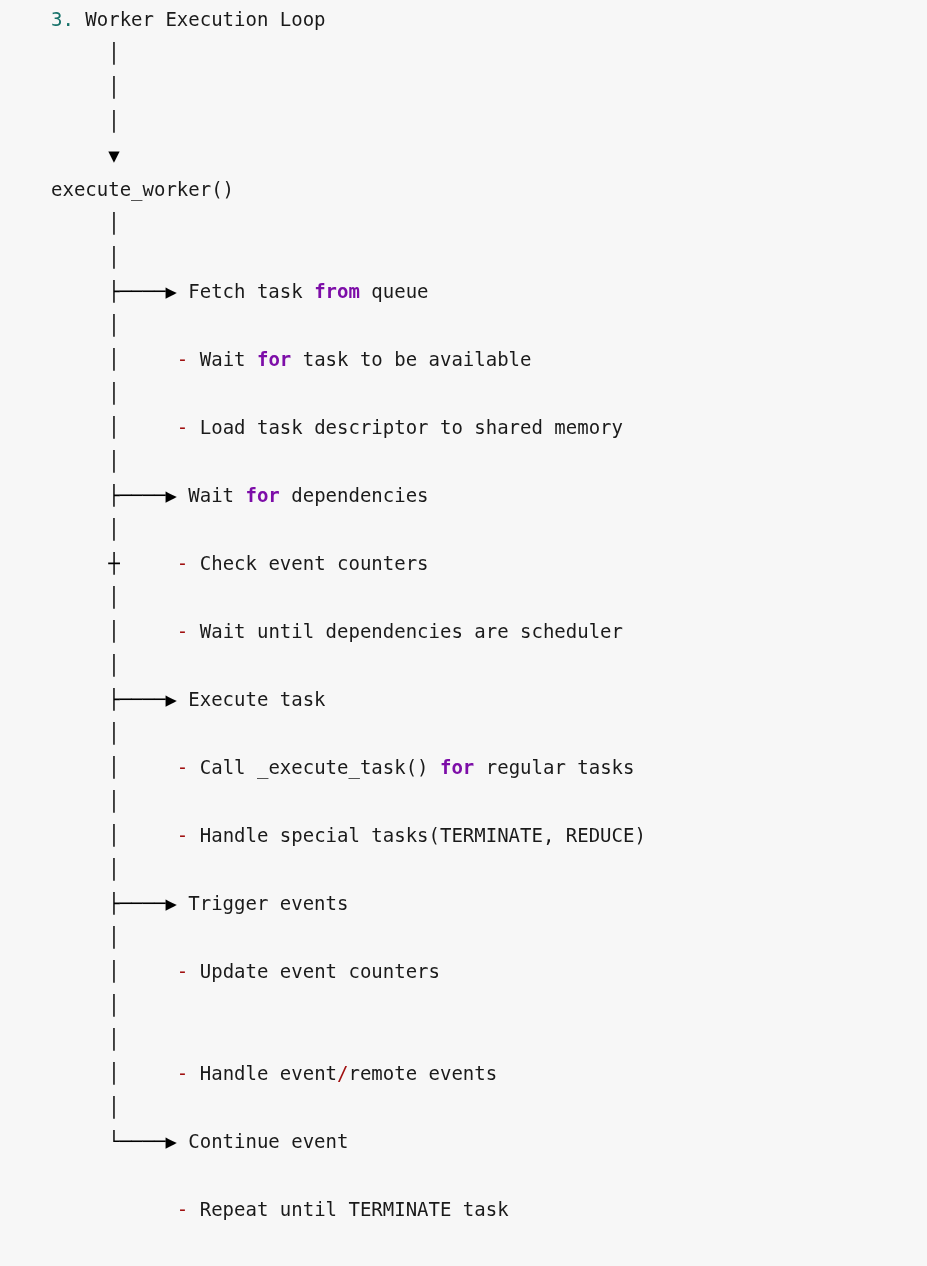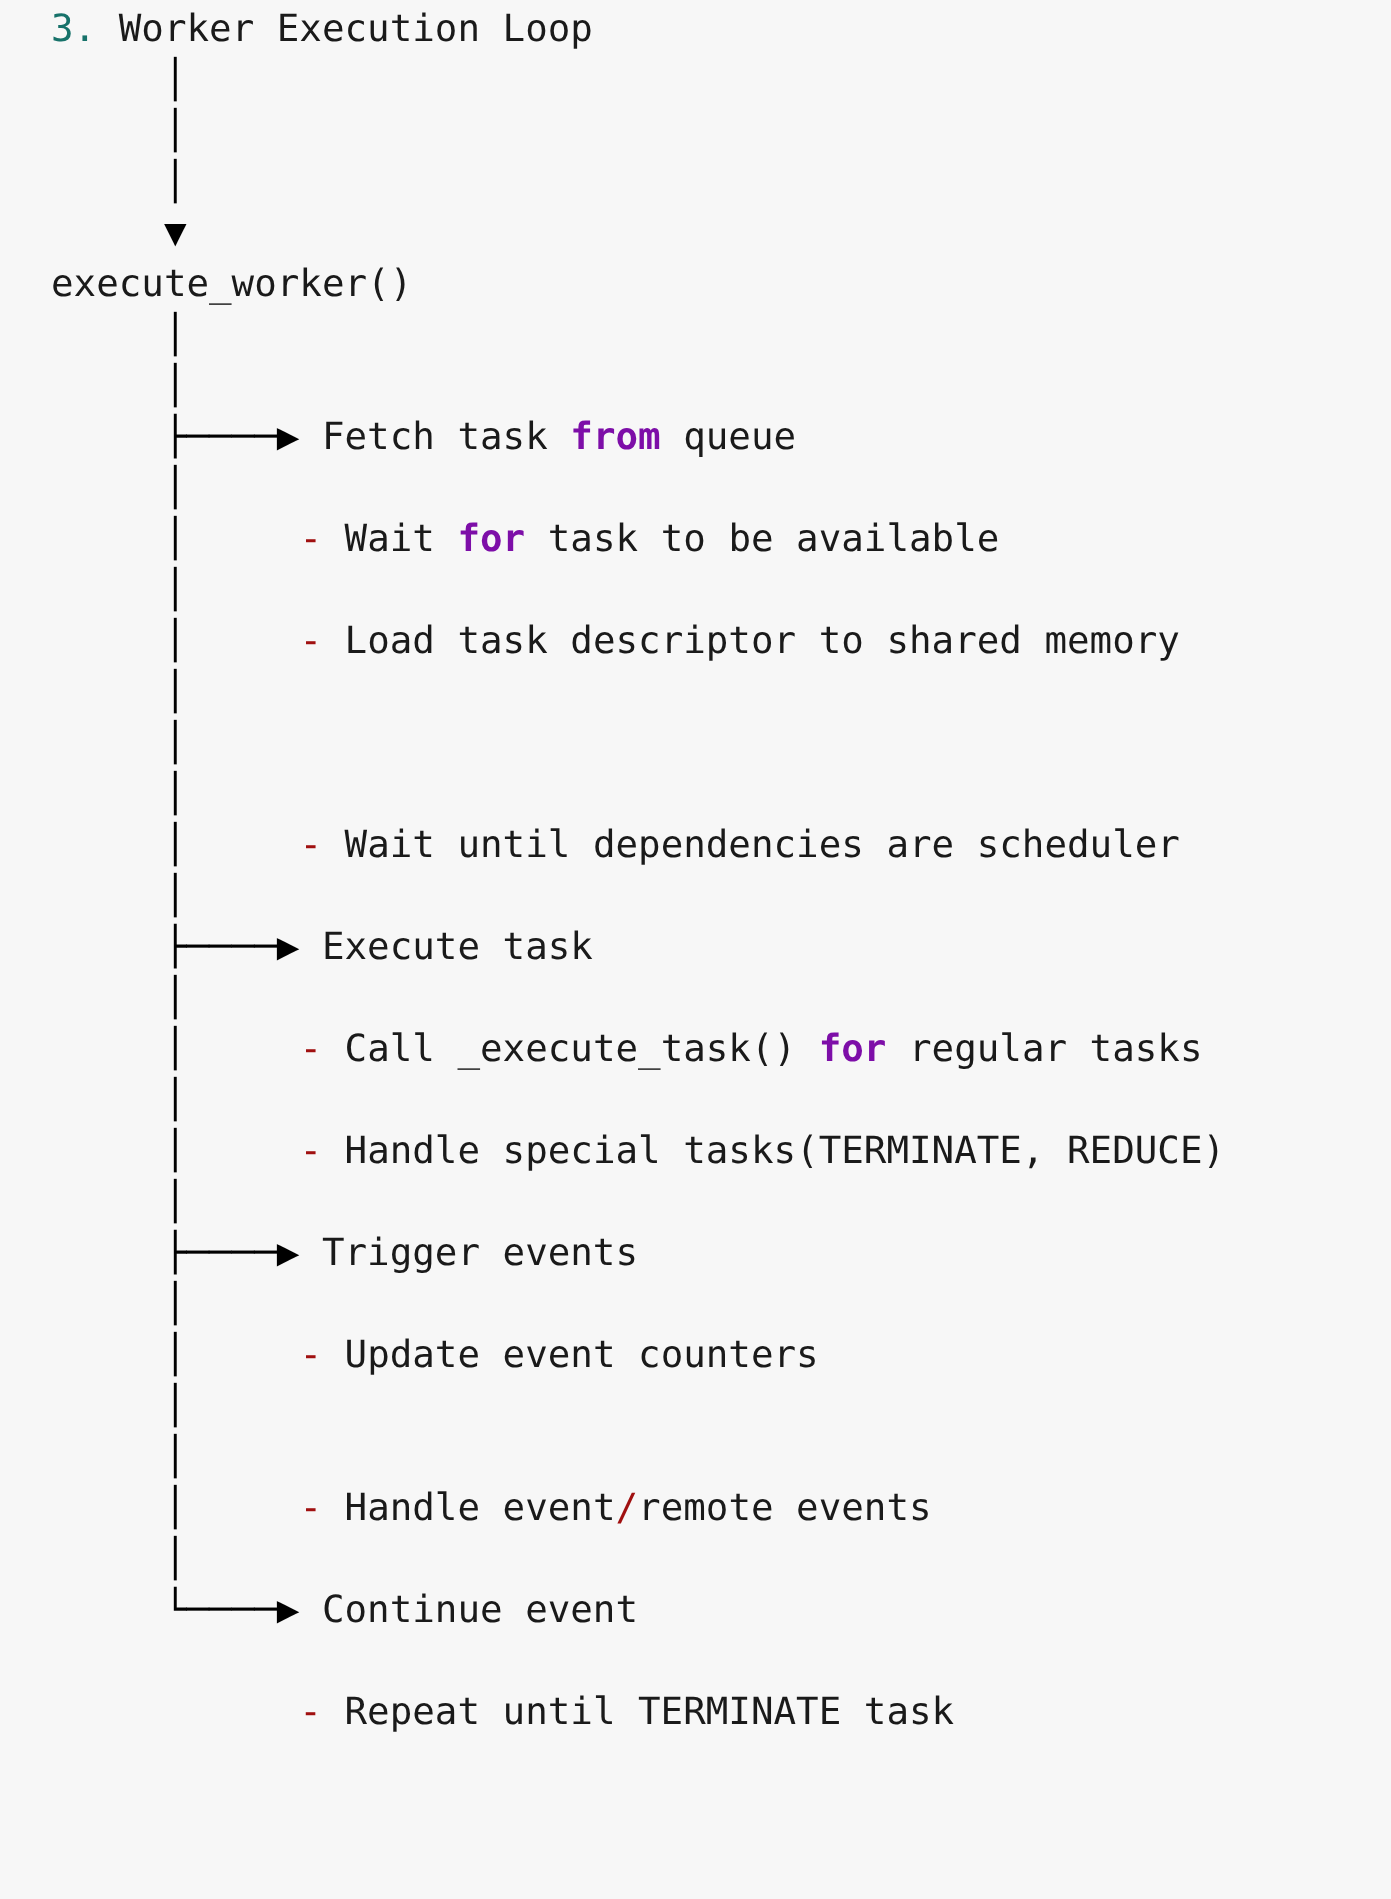--- a/index.html
+++ b/index.html
@@ -18,25 +18,25 @@
     position: relative;
     width: 927px;
     height: 1266px;
     background: #f7f7f7;
     padding: 0;
   }
   .code-line {
     position: relative;
     height: 34px;
     line-height: 34px;
-    font-size: 25px;
+    font-size: 19px;
     letter-spacing: 0px;
     white-space: pre;
     color: #1a1a1a;
-    padding-left: 34px;
+    padding-left: 51px;
     box-sizing: border-box;
   }
   .code-line:first-child { margin-top: 2px; }
   .tok { white-space: pre; }
   .tok-plain   { color: #1a1a1a; }
   .tok-number  { color: #17726a; }
   .tok-keyword { color: #7d0ea8; font-weight: bold; }
   .tok-op      { color: #a01010; }
   .tok-tree    { color: #000000; }
 </style>
@@ -51,21 +51,23 @@
     <div class="code-line"><span class="tok tok-plain">     </span><span class="tok tok-tree">▼</span></div>
     <div class="code-line"><span class="tok tok-plain">execute_worker()</span></div>
     <div class="code-line"><span class="tok tok-plain">     </span><span class="tok tok-tree">│</span></div>
     <div class="code-line"><span class="tok tok-plain">     </span><span class="tok tok-tree">│</span></div>
     <div class="code-line"><span class="tok tok-plain">     </span><span class="tok tok-tree">├────▶</span><span class="tok tok-plain"> Fetch task </span><span class="tok tok-keyword">from</span><span class="tok tok-plain"> queue</span></div>
     <div class="code-line"><span class="tok tok-plain">     </span><span class="tok tok-tree">│</span></div>
     <div class="code-line"><span class="tok tok-plain">     </span><span class="tok tok-tree">│</span><span class="tok tok-plain">     </span><span class="tok tok-op">-</span><span class="tok tok-plain"> Wait </span><span class="tok tok-keyword">for</span><span class="tok tok-plain"> task to be available</span></div>
     <div class="code-line"><span class="tok tok-plain">     </span><span class="tok tok-tree">│</span></div>
     <div class="code-line"><span class="tok tok-plain">     </span><span class="tok tok-tree">│</span><span class="tok tok-plain">     </span><span class="tok tok-op">-</span><span class="tok tok-plain"> Load task descriptor to shared memory</span></div>
     <div class="code-line"><span class="tok tok-plain">     </span><span class="tok tok-tree">│</span></div>
+    <div class="code-line"><span class="tok tok-plain">     </span><span class="tok tok-tree">├────▶</span><span class="tok tok-plain"> Wait </span><span class="tok tok-keyword">for</span><span class="tok tok-plain"> dependencies</span></div>
     <div class="code-line"><span class="tok tok-plain">     </span><span class="tok tok-tree">│</span></div>
+    <div class="code-line"><span class="tok tok-plain">     </span><span class="tok tok-tree">┼</span><span class="tok tok-plain">     </span><span class="tok tok-op">-</span><span class="tok tok-plain"> Check event counters</span></div>
     <div class="code-line"><span class="tok tok-plain">     </span><span class="tok tok-tree">│</span></div>
     <div class="code-line"><span class="tok tok-plain">     </span><span class="tok tok-tree">│</span><span class="tok tok-plain">     </span><span class="tok tok-op">-</span><span class="tok tok-plain"> Wait until dependencies are scheduler</span></div>
     <div class="code-line"><span class="tok tok-plain">     </span><span class="tok tok-tree">│</span></div>
     <div class="code-line"><span class="tok tok-plain">     </span><span class="tok tok-tree">├────▶</span><span class="tok tok-plain"> Execute task</span></div>
     <div class="code-line"><span class="tok tok-plain">     </span><span class="tok tok-tree">│</span></div>
     <div class="code-line"><span class="tok tok-plain">     </span><span class="tok tok-tree">│</span><span class="tok tok-plain">     </span><span class="tok tok-op">-</span><span class="tok tok-plain"> Call _execute_task() </span><span class="tok tok-keyword">for</span><span class="tok tok-plain"> regular tasks</span></div>
     <div class="code-line"><span class="tok tok-plain">     </span><span class="tok tok-tree">│</span></div>
     <div class="code-line"><span class="tok tok-plain">     </span><span class="tok tok-tree">│</span><span class="tok tok-plain">     </span><span class="tok tok-op">-</span><span class="tok tok-plain"> Handle special tasks(TERMINATE, REDUCE)</span></div>
     <div class="code-line"><span class="tok tok-plain">     </span><span class="tok tok-tree">│</span></div>
     <div class="code-line"><span class="tok tok-plain">     </span><span class="tok tok-tree">├────▶</span><span class="tok tok-plain"> Trigger events</span></div>

